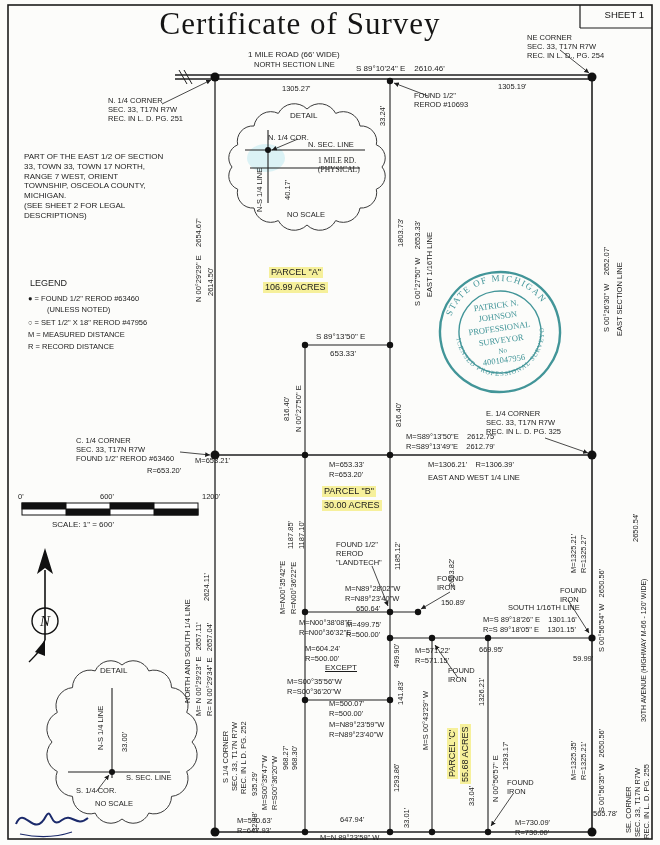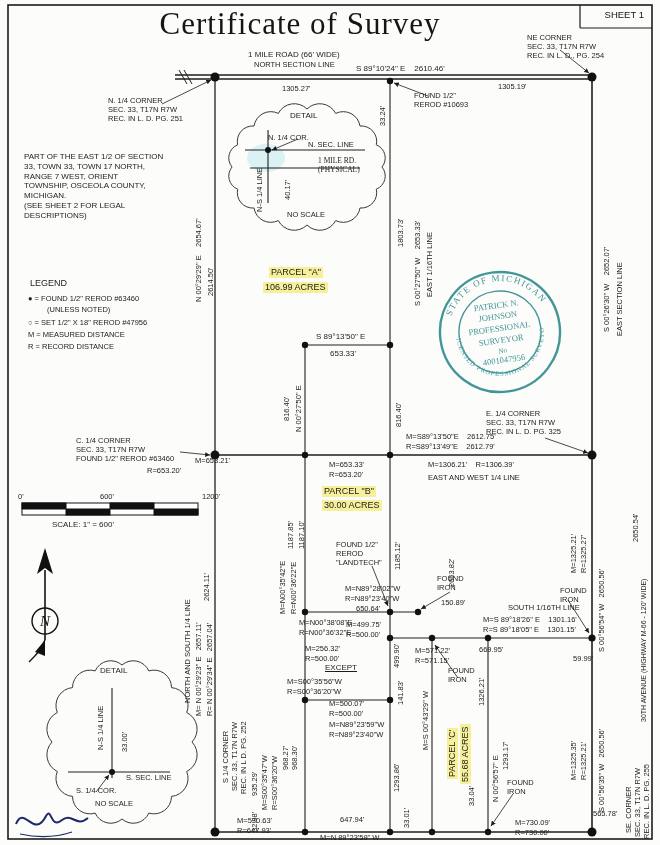--- a/index.html
+++ b/index.html
@@ -249,21 +249,21 @@
       <div class="lbl" style="left: 560px; top: 586px;">FOUND
 IRON</div>
       <div class="lbl" style="left: 415px; top: 646px;">M=571.22'</div>
       <div class="lbl" style="left: 415px; top: 656px;">R=571.15'</div>
       <div class="lbl" style="left: 479px; top: 645px;">669.95'</div>
       <div class="lbl" style="left: 551px; top: 654px; padding-left: 22px;">59.99'</div>
       <div class="lbl" style="left: 299px; top: 618px;">M=N00°38'08"E</div>
       <div class="lbl" style="left: 299px; top: 628px;">R=N00°36'32"E</div>
       <div class="lbl" style="left: 346px; top: 620px;">M=499.75'</div>
       <div class="lbl" style="left: 346px; top: 630px;">R=500.00'</div>
-      <div class="lbl" style="left: 305px; top: 644px;">M=256.32'</div>
+      <div class="lbl" style="left: 305px; top: 644px;">M=604.24'</div>
       <div class="lbl" style="left: 305px; top: 654px;">R=500.00'</div>
       <div class="lbl" style="left: 325px; top: 663px; font-size: 8px; text-decoration: underline;">EXCEPT</div>
       <div class="lbl" style="left: 287px; top: 677px;">M=S00°35'56"W</div>
       <div class="lbl" style="left: 287px; top: 687px;">R=S00°36'20"W</div>
       <div class="lbl" style="left: 329px; top: 699px;">M=500.07'</div>
       <div class="lbl" style="left: 329px; top: 709px;">R=500.00'</div>
       <div class="lbl" style="left: 329px; top: 720px;">M=N89°23'59"W</div>
       <div class="lbl" style="left: 329px; top: 730px;">R=N89°23'40"W</div>
       <div class="lbl rot" style="left: 392px; top: 668px;">499.90'</div>
       <div class="lbl rot" style="left: 396px; top: 705px;">141.83'</div>

